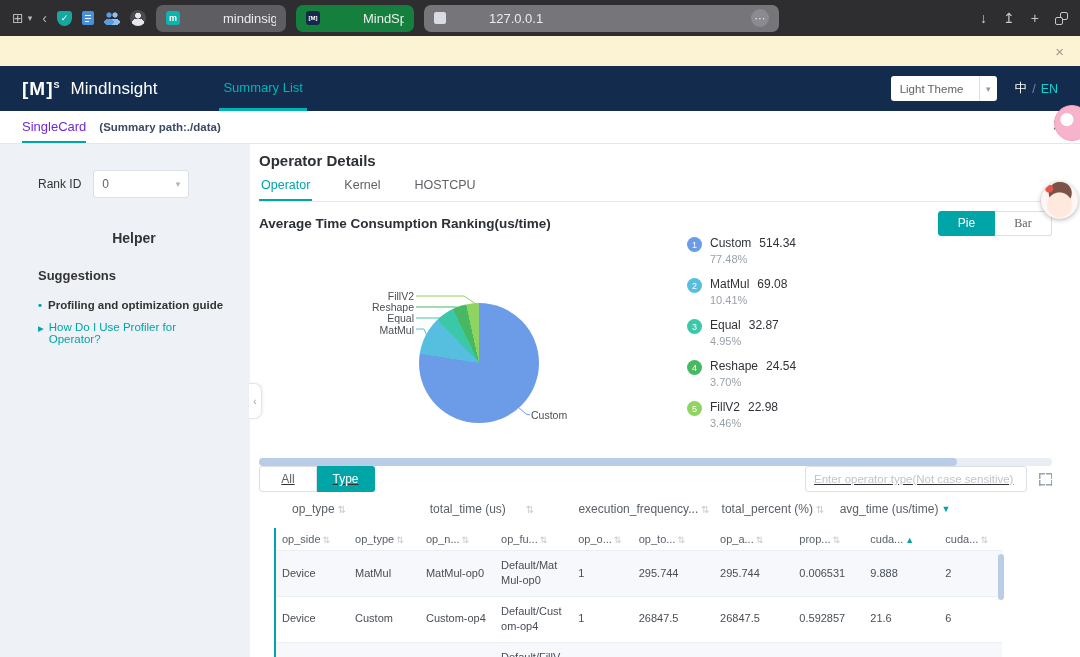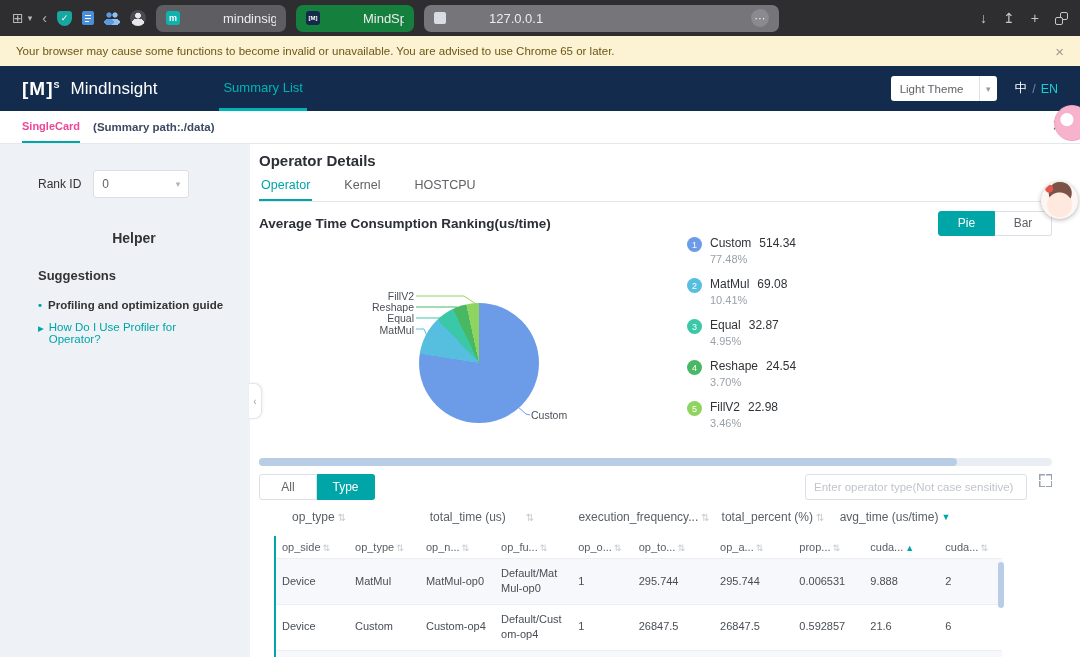--- a/index.html
+++ b/index.html
@@ -52,21 +52,21 @@
   .app-title{color:#fff;font-size:17px;margin-left:10px;font-weight:500;}
   .nav-item{margin-left:62px;align-self:stretch;display:flex;align-items:center;color:#00b4b6;font-size:13px;border-bottom:3px solid #00b4b6;padding:0 4px;}
   .theme-select{margin-left:auto;width:106px;height:25px;background:#fff;border-radius:3px;display:flex;align-items:center;padding-left:9px;font-size:11.5px;color:#606266;}
   .theme-caret{margin-left:auto;border-left:1px solid #e0e0e0;height:100%;display:flex;align-items:center;padding:0 6px;color:#999;font-size:9px;}
   .lang{margin-left:18px;font-size:12.5px;color:#fff;display:flex;gap:5px;align-items:center;}
   .lang .sep{color:#7287a5;}
   .lang .en{color:#14cfcf;}
 
   
   .page-tabbar{height:33px;background:#fff;border-bottom:1px solid #e4e7ed;display:flex;align-items:center;padding-left:22px;position:relative;}
-  .sc-tab{height:100%;display:flex;align-items:center;color:#ec4899;font-weight:bold;font-size:11px;border-bottom:2px solid #00a5a7;}
+  .sc-tab{height:100%;display:flex;align-items:center;color:#6d28d9;font-weight:normal;font-size:13px;border-bottom:2px solid #00a5a7;}
   .summary-path{margin-left:13px;font-size:11.5px;font-weight:bold;color:#3d4a63;}
   .tab-close{position:absolute;right:16px;top:4px;font-size:20px;color:#5f6368;line-height:1;}
   .pink-avatar{position:absolute;right:-10px;top:-6px;width:36px;height:36px;border-radius:50%;border:1px solid #f3a0bf;z-index:4;background:radial-gradient(circle at 35% 40%,#fff 6px,#f6b3cb 7px);}
   .assistant-avatar{position:fixed;right:2px;top:182px;width:37px;height:37px;border-radius:50%;box-shadow:0 1px 5px rgba(0,0,0,.3);z-index:10;background:
     radial-gradient(circle at 22% 18%,#e8554d 3.5px,transparent 4.5px),
     radial-gradient(circle at 50% 62%,#ffe9df 12px,transparent 13px),
     radial-gradient(circle at 52% 30%,#7a5246 11px,transparent 12px),#fdf6f2;}
 
   
   .content{display:flex;height:513px;position:relative;}
@@ -86,39 +86,39 @@
   .op-title{font-size:15px;font-weight:bold;color:#2b2f36;height:22px;line-height:22px;}
   .op-tabs{margin-top:4px;display:flex;gap:30px;border-bottom:1px solid #e4e7ed;height:26px;}
   .op-tab{font-size:12.5px;color:#606266;padding:2px 2px 0 2px;}
   .op-tab.active{color:#00a5a7;border-bottom:2px solid #00a5a7;font-weight:500;}
   .ranking-row{margin-top:8px;height:26px;display:flex;align-items:center;justify-content:space-between;}
   .ranking-title{font-size:13.5px;font-weight:bold;color:#2b2f36;}
   .seg-group{display:flex;}
   .seg{width:57px;height:25px;display:flex;align-items:center;justify-content:center;font-size:12px;border:1px solid #dcdfe6;background:#fff;color:#606266;}
   .seg.active{background:#00a5a7;border-color:#00a5a7;color:#fff;}
   .seg:first-child{border-radius:3px 0 0 3px;}
-  .seg:last-child{border-radius:0 3px 3px 0;border-left:none;}
+  .seg:last-child{border-radius:0 3px 3px 0;border-left:none;font-family:Liberation Serif, serif;}
 
   
   .chart-row{height:220px;position:relative;}
   .pie{position:absolute;left:160px;top:67px;width:120px;height:120px;border-radius:50%;}
   .chart-svg{position:absolute;left:0;top:0;pointer-events:none;}
   .pie-label{position:absolute;width:70px;text-align:right;font-size:10.5px;color:#4a4f57;}
   .pie-label.custom{text-align:left;width:60px;}
   .legend{position:absolute;left:428px;top:0;}
   .legend-item{display:flex;gap:8px;margin-bottom:12px;}
   .legend-marker{width:15px;height:15px;border-radius:50%;color:#fff;font-size:9px;display:flex;align-items:center;justify-content:center;flex:none;margin-top:1px;}
   .legend-name,.legend-value{font-size:12px;color:#2f3338;}
   .legend-value{margin-left:8px;}
   .legend-pct{font-size:11px;color:#9aa1ab;margin-top:3px;}
 
   .hscroll{margin-top:2px;height:8px;background:#e9eef5;border-radius:4px;position:relative;}
   .hscroll-thumb{position:absolute;left:0;top:0;height:8px;width:88%;background:#b9cee6;border-radius:4px;}
 
-  .filter-row{margin-top:8px;display:flex;align-items:flex-start;height:26px;}
+  .filter-row{display:flex;align-items:center;height:26px;text-decoration:underline;}
   .fbtn{width:58px;height:26px;display:flex;align-items:center;justify-content:center;font-size:12px;border:1px solid #dcdfe6;background:#fff;color:#606266;}
   .fbtn.active{background:#00a5a7;border-color:#00a5a7;color:#fff;}
   .fbtn:first-child{border-radius:3px 0 0 3px;}
   .fbtn + .fbtn{border-left:none;border-radius:0 3px 3px 0;}
   .op-search{margin-left:auto;width:222px;height:26px;border:1px solid #dcdfe6;border-radius:3px;padding:0 8px;font-size:11.5px;color:#333;font-family:inherit;}
   .op-search::placeholder{color:#c0c4cc;}
   .fs-icon{width:13px;height:13px;margin-left:12px;flex:none;background:
     linear-gradient(#98a2b3,#98a2b3) left top/6px 1.5px no-repeat,
     linear-gradient(#98a2b3,#98a2b3) left top/1.5px 6px no-repeat,
     linear-gradient(#98a2b3,#98a2b3) right top/6px 1.5px no-repeat,
@@ -174,21 +174,20 @@
     <span>↥</span>
     <span>+</span>
     <span class="tabs-icon">
         <span class="sq-b"></span>
         <span class="sq-a"></span>
       </span>
   </div>
 </div>
 
 <div class="warning-bar">
-  <span>Your browser may cause some functions to become invalid or unavailable. You are advised to use Chrome 65 or later.</span>
   <span class="warning-close">×</span>
 </div>
 
 <div class="app-header">
   <span class="logo"><span>[M]</span><sup>S</sup></span>
   <span class="app-title">MindInsight</span>
   <span class="nav-item">Summary List</span>
   <div class="theme-select">
     <span>Light Theme</span>
     <span class="theme-caret">▾</span>

